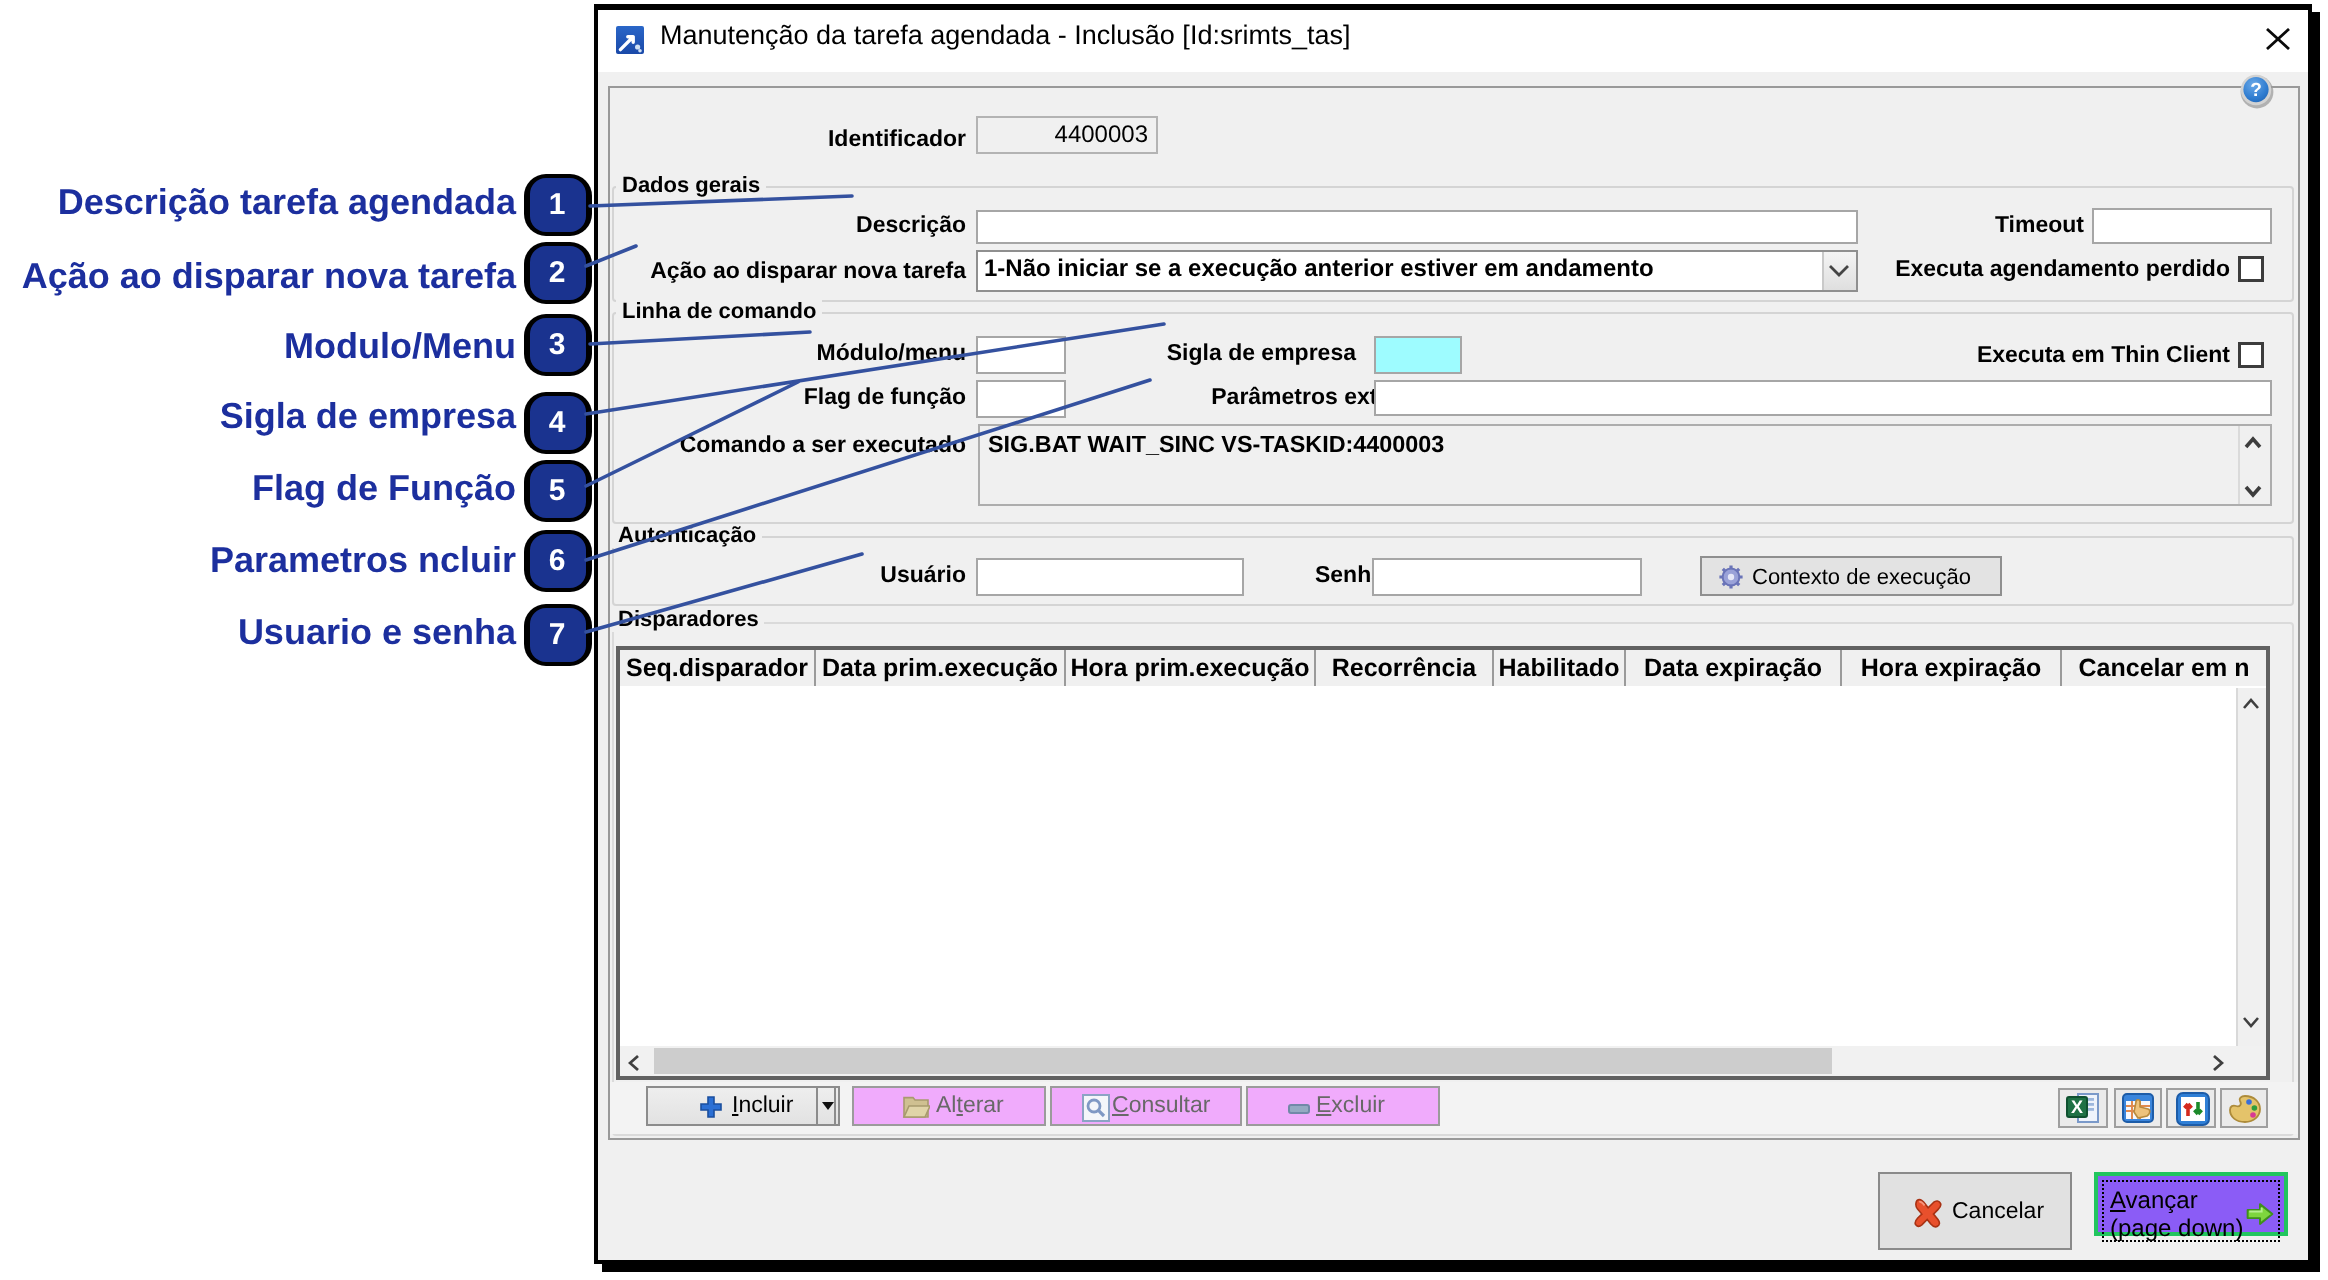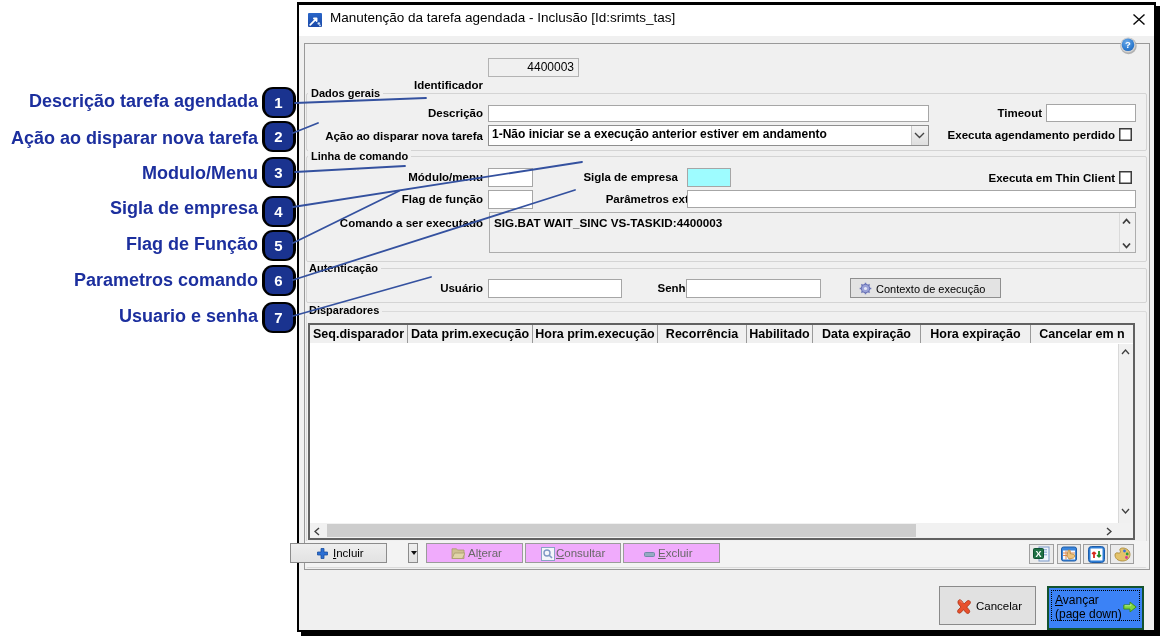--- a/index.html
+++ b/index.html
@@ -48,21 +48,21 @@
         <stop offset="0.6" stop-color="#2f7cd0"></stop>
         <stop offset="1" stop-color="#1d5fae"></stop>
       </radialGradient>
     </defs>
     <circle cx="9.5" cy="10" r="8.2" fill="#9c9c9c" opacity="0.75"></circle>
     <circle cx="9" cy="9" r="7.6" fill="#d2d2d2"></circle>
     <circle cx="9" cy="8.8" r="6.3" fill="url(#hg)"></circle>
     <text x="9" y="12" font-family="Liberation Sans" font-size="9.5" font-weight="bold" fill="#fff" text-anchor="middle">?</text>
   </svg>
 
-<div class="lbl" style="left:350px;top:79px;width:133px">Identificador</div>
+<div class="lbl" style="left:350px;top:64px;width:133px">Identificador</div>
 <div class="fld" style="left:488px;top:58px;width:91px;height:19px;background:#f0f0f0;border-color:#b3b3b3;font-weight:normal;font-size:12px;line-height:17px;text-align:right;padding-right:4px">4400003</div>
 
 <div class="grp" style="left:306px;top:93px;width:841px;height:58px"></div>
 <div class="leg" style="left:308px;top:87px">Dados gerais</div>
 <div class="lbl" style="left:350px;top:107px;width:133px">Descrição</div>
 <div class="fld" style="left:488px;top:105px;width:441px;height:17px"></div>
 <div class="lbl" style="left:960px;top:107px;width:82px">Timeout</div>
 <div class="fld" style="left:1046px;top:104px;width:90px;height:18px"></div>
 <div class="lbl" style="left:300px;top:130px;width:183px">Ação ao disparar nova tarefa</div>
 <div class="fld" style="left:488px;top:125px;width:441px;height:21px;border-color:#8f8f8f"></div>
@@ -140,21 +140,21 @@
 <div class="abs" style="left:310px;top:523px;width:823px;height:15px;background:#f1f1f1"></div>
 <div class="abs" style="left:327px;top:524px;width:589px;height:13px;background:#cdcdcd"></div>
 <svg class="abs" style="left:314px;top:527px" width="6" height="9" viewBox="0 0 6 9">
     <path d="M5 1 L1 4.5 L5 8" stroke="#3f3f3f" stroke-width="1.4" fill="none"></path>
   </svg>
 <svg class="abs" style="left:1106px;top:527px" width="6" height="9" viewBox="0 0 6 9">
     <path d="M1 1 L5 4.5 L1 8" stroke="#3f3f3f" stroke-width="1.4" fill="none"></path>
   </svg>
 
 <div class="abs" style="left:305px;top:541px;width:844px;height:26px;background:#f3f3f3"></div>
-<div class="btn" style="left:290px;top:543px;width:97px;height:20px;background:linear-gradient(#eee,#e2e2e2)">
+<div class="btn" style="left:323px;top:543px;width:97px;height:20px;background:linear-gradient(#eee,#e2e2e2)">
 <svg class="abs" style="left:26px;top:4px" width="11" height="11" viewBox="0 0 11 11">
       <path d="M4 0.5 H7 V4 H10.5 V7 H7 V10.5 H4 V7 H0.5 V4 H4 Z" fill="#2b6fd4" stroke="#1b4f9e" stroke-width="0.8"></path>
     </svg>
 <span style="position:absolute;left:42px;top:2px;line-height:14px"><u>I</u>ncluir</span>
   </div>
 <div class="btn" style="left:408px;top:543px;width:10px;height:20px;background:linear-gradient(#eee,#e2e2e2)">
     <span style="position:absolute;left:2px;top:7px;width:0;height:0;border-left:3px solid transparent;border-right:3px solid transparent;border-top:4px solid #111"></span>
   </div>
 <div class="btnd" style="left:426px;top:543px;width:97px;height:20px">
 <svg class="abs" style="left:24px;top:4px" width="14" height="12" viewBox="0 0 14 12">
@@ -213,35 +213,35 @@
     </svg>
   </div>
 
 <div class="btn" style="left:939px;top:586px;width:97px;height:39px;background:#e1e1e1;border-color:#8a8a8a">
 <svg class="abs" style="left:16px;top:12px" width="17" height="17" viewBox="0 0 19 19">
       <path d="M3.5 1 C5 0.5 6 1.5 7.5 3.5 L9 5.5 L12 2.5 C13.5 1.2 15 1.5 15.8 2.8 C16.6 4 16 5 14.5 6.5 L12 9 L14.5 12 C15.8 13.7 15.5 15 14.2 15.8 C13 16.6 11.8 16 10.5 14.5 L8.5 12 L5.5 15 C4 16.3 2.8 16 2 14.8 C1.3 13.6 2 12.5 3.2 11.2 L5.5 9 L3 6 C1.7 4.4 2 1.5 3.5 1 Z" fill="#e8502c" stroke="#a83214" stroke-width="0.9"></path>
       <path d="M4 2.2 C5 1.8 5.8 2.6 7 4.2" stroke="#f6937a" stroke-width="1.1" fill="none"></path>
     </svg>
 <span style="position:absolute;left:36px;top:13px;font-size:11.5px">Cancelar</span>
   </div>
-<div class="abs" style="left:1047px;top:586px;width:97px;height:44px;border:2px solid #14532d;background:#3b82f6">
+<div class="abs" style="left:1047px;top:586px;width:97px;height:32px;border:2px solid #22c55e;background:#8b5cf6">
 <div class="abs" style="left:2px;top:2px;width:89px;height:31px;border:1px dotted #000"></div>
 <div class="abs" style="left:6px;top:5px;font-size:12px;line-height:14px;color:#000;white-space:nowrap"><u>A</u>vançar<br>(page down)</div>
 <svg class="abs" style="left:74px;top:12px" width="14" height="14" viewBox="0 0 17 16">
       <path d="M1 5.5 H8.5 V2 L16 8 L8.5 14 V10.5 H1 Z" fill="#7ed63e" stroke="#3f8f1d" stroke-width="1.2" stroke-linejoin="round"></path>
       <path d="M2 6.5 H9.5 V4.2" stroke="#b6ef8e" stroke-width="1.2" fill="none"></path>
     </svg>
   </div>
 
 <div class="note" style="top:92px">Descrição tarefa agendada</div>
 <div class="note" style="top:129px">Ação ao disparar nova tarefa</div>
 <div class="note" style="top:164px">Modulo/Menu</div>
 <div class="note" style="top:199px">Sigla de empresa</div>
 <div class="note" style="top:235px">Flag de Função</div>
-<div class="note" style="top:271px">Parametros comando</div>
+<div class="note" style="top:271px">Parametros ncluir</div>
 <div class="note" style="top:307px">Usuario e senha</div>
 <div class="badge" style="top:87px">
     <i>1</i>
   </div>
 <div class="badge" style="top:121px">
     <i>2</i>
   </div>
 <div class="badge" style="top:157px">
     <i>3</i>
   </div>

